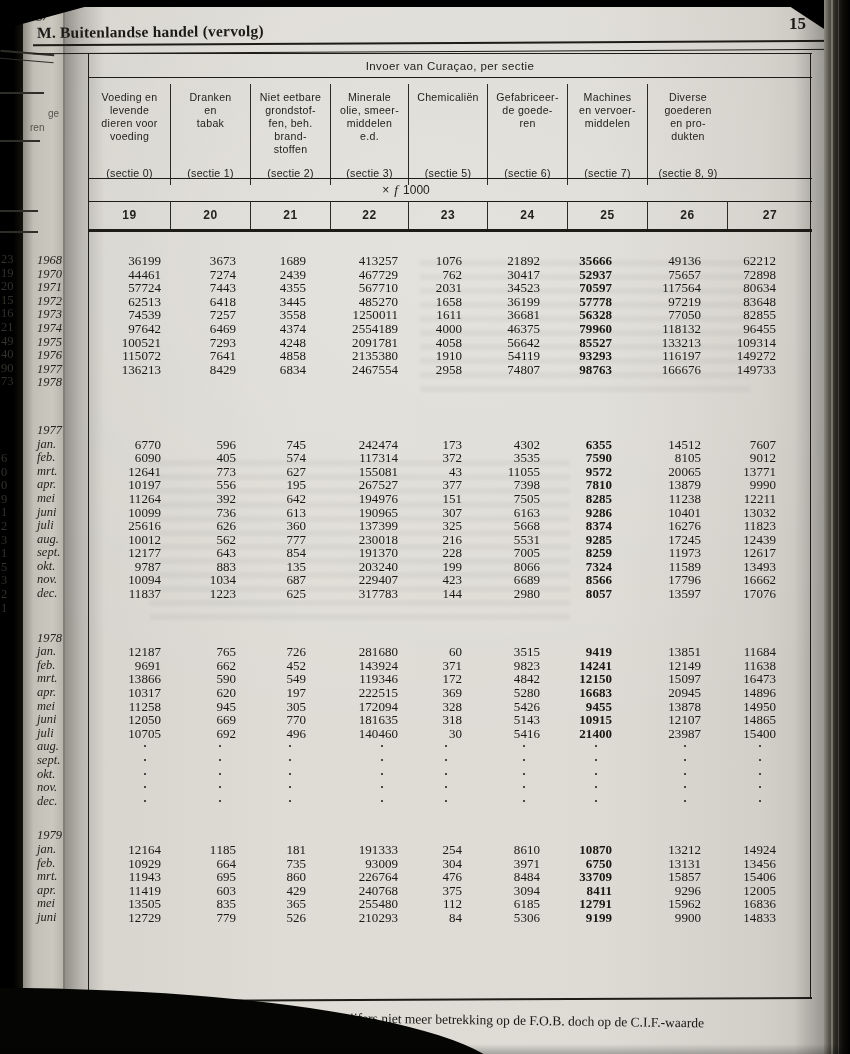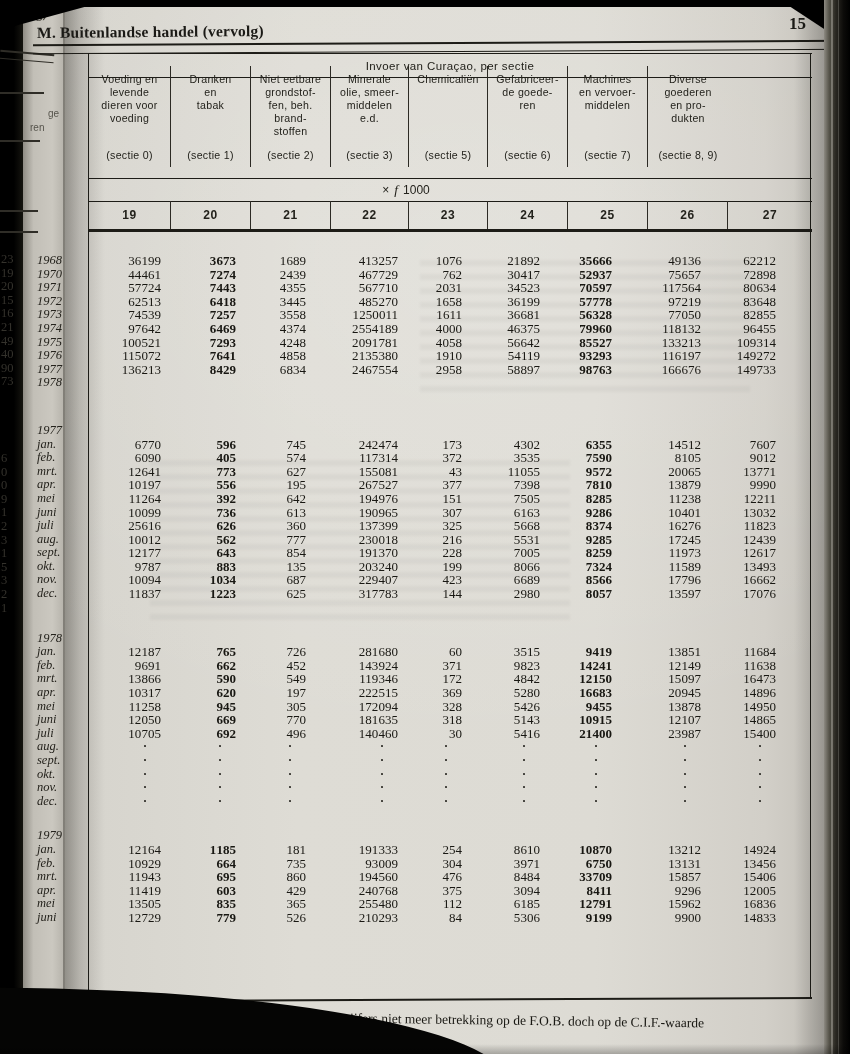--- a/index.html
+++ b/index.html
@@ -52,21 +52,21 @@
         display:flex;align-items:center;justify-content:center;}
   .r-top{left:88px;top:53px;width:724px;height:1.2px;}
   .r-belowtitle{left:88px;top:76.5px;width:724px;height:1.2px;}
   .r-belowhead{left:88px;top:178px;width:724px;height:1.2px;}
   .r-belowunit{left:88px;top:200.5px;width:724px;height:1.1px;}
   .r-heavy{left:88px;top:229px;width:724px;height:2.6px;}
   .r-bottom{left:74px;top:997px;width:738px;height:1.6px;transform:rotate(-.25deg);transform-origin:right center;}
   .v-left{left:88px;top:53px;width:1.4px;height:945px;}
   .v-right{left:810px;top:53px;width:1.4px;height:945px;}
   
-  .hrow{position:absolute;left:89px;top:66px;width:723px;height:101px;display:grid;
+  .hrow{position:absolute;left:89px;top:84px;width:723px;height:101px;display:grid;
         grid-template-columns:82px 80px 80px 78px 79px 80px 80px 80px 84px;}
   .hcell{display:flex;flex-direction:column;justify-content:space-between;align-items:center;
         padding:7px 2px 6px 2px;box-sizing:border-box;border-right:1.3px solid #2c2a24;
         font-family:"Liberation Sans",sans-serif;color:#23221c;}
   .hcell:last-child{border-right:none;}
   .hlines{font-size:10.6px;line-height:13px;text-align:center;letter-spacing:.3px;}
   .hsectie{font-size:10.6px;letter-spacing:.3px;}
   
   .unit{position:absolute;left:88px;top:179px;width:724px;height:21px;display:flex;
         align-items:center;justify-content:center;gap:5px;transform:translateX(-44px);
@@ -78,21 +78,21 @@
   .ncell{display:flex;align-items:center;justify-content:center;border-right:1.3px solid #2c2a24;
         font:600 12px "Liberation Sans",sans-serif;color:#23221c;letter-spacing:.5px;}
   .ncell:last-child{border-right:none;}
   
   .dbody{position:absolute;left:34px;top:232px;width:778px;}
   .drow{display:grid;grid-template-columns:54px 82px 80px 80px 78px 79px 80px 80px 80px 85px;
         height:13.6px;line-height:13.6px;}
   .dlabel{font:italic 12.5px "Liberation Serif",serif;padding-left:3px;color:#24221c;}
   .v{text-align:right;font:13px "Liberation Serif",serif;word-spacing:-3px;color:#181712;}
   .drow .v:nth-child(2){padding-right:9px;}
-  .drow .v:nth-child(3){padding-right:14px;font-weight:bold;}
+  .drow .v:nth-child(3){padding-right:14px;}
   .drow .v:nth-child(4){padding-right:24px;}
   .drow .v:nth-child(5){padding-right:10px;}
   .drow .v:nth-child(6){padding-right:25px;}
   .drow .v:nth-child(7){padding-right:27px;}
   .drow .v:nth-child(8){padding-right:35px;font-weight:bold;}
   .drow .v:nth-child(9){padding-right:26px;}
   .drow .v:nth-child(10){padding-right:36px;}
   .v-dot{font-weight:bold;font-size:12px;padding-right:6px;}
   .drow .v-dot{transform:translateX(-14px);}
   .dgroup:nth-child(1){margin-top:21px;}
@@ -350,21 +350,21 @@
           <div class="v">116 197</div>
           <div class="v">149 272</div>
         </div>
         <div class="drow">
           <div class="dlabel">1977</div>
           <div class="v">136 213</div>
           <div class="v">8 429</div>
           <div class="v">6 834</div>
           <div class="v">2 467 554</div>
           <div class="v">2 958</div>
-          <div class="v">58 897</div>
+          <div class="v">74 807</div>
           <div class="v">98 763</div>
           <div class="v">166 676</div>
           <div class="v">149 733</div>
         </div>
         <div class="drow">
           <div class="dlabel">1978</div>
           <div class="v"></div>
           <div class="v"></div>
           <div class="v"></div>
           <div class="v"></div>
@@ -699,21 +699,21 @@
           <div class="v">3 971</div>
           <div class="v">6 750</div>
           <div class="v">13 131</div>
           <div class="v">13 456</div>
         </div>
         <div class="drow">
           <div class="dlabel">mrt.</div>
           <div class="v">11 943</div>
           <div class="v">695</div>
           <div class="v">860</div>
-          <div class="v">194 560</div>
+          <div class="v">226 764</div>
           <div class="v">476</div>
           <div class="v">8 484</div>
           <div class="v">33 709</div>
           <div class="v">15 857</div>
           <div class="v">15 406</div>
         </div>
         <div class="drow">
           <div class="dlabel">apr.</div>
           <div class="v">11 419</div>
           <div class="v">603</div>

